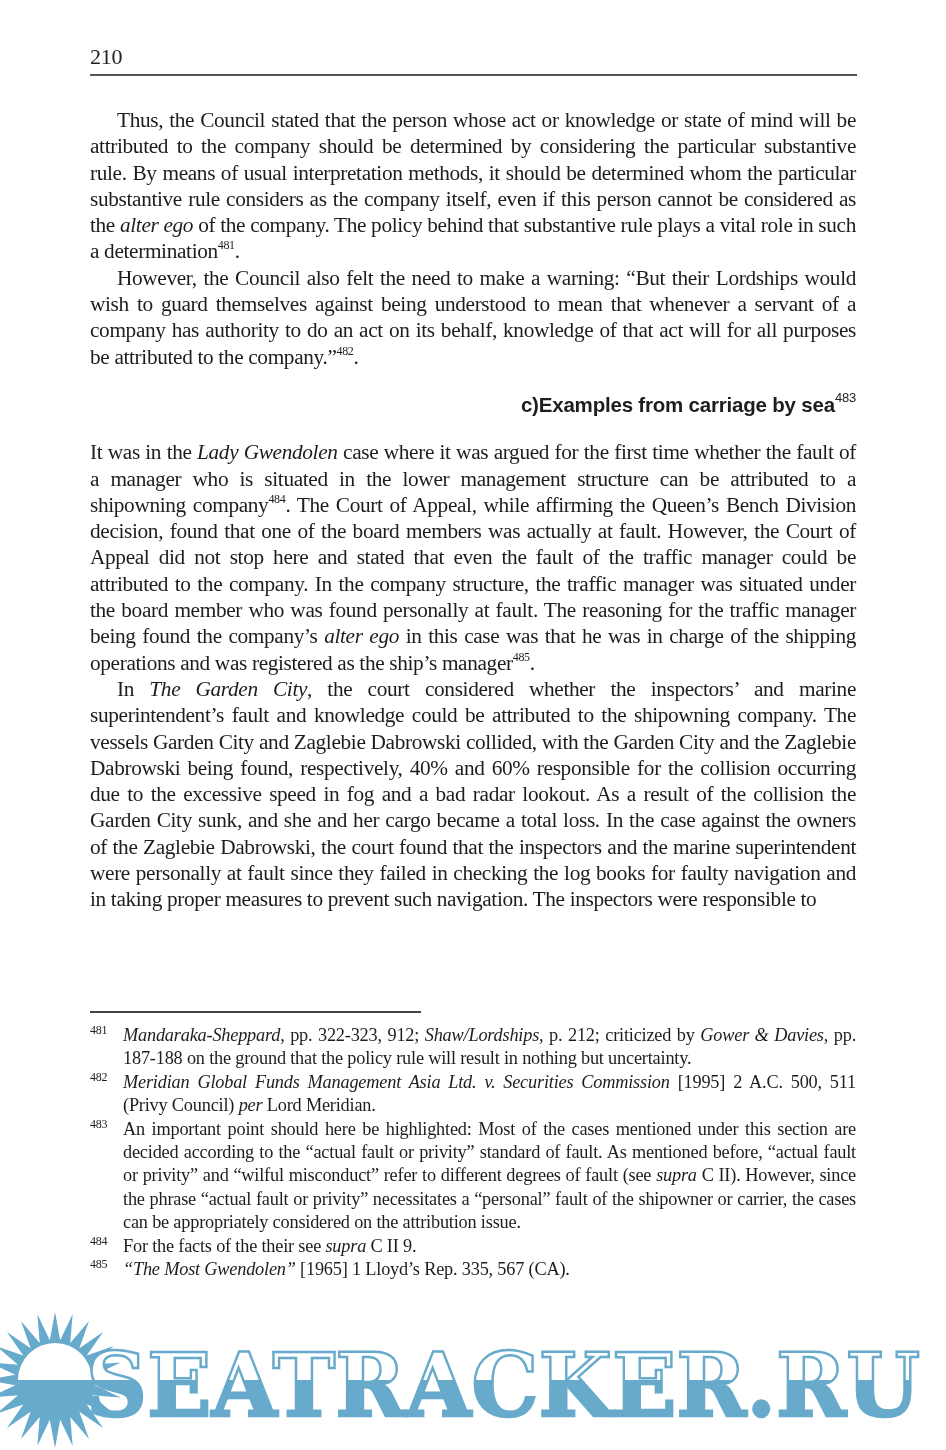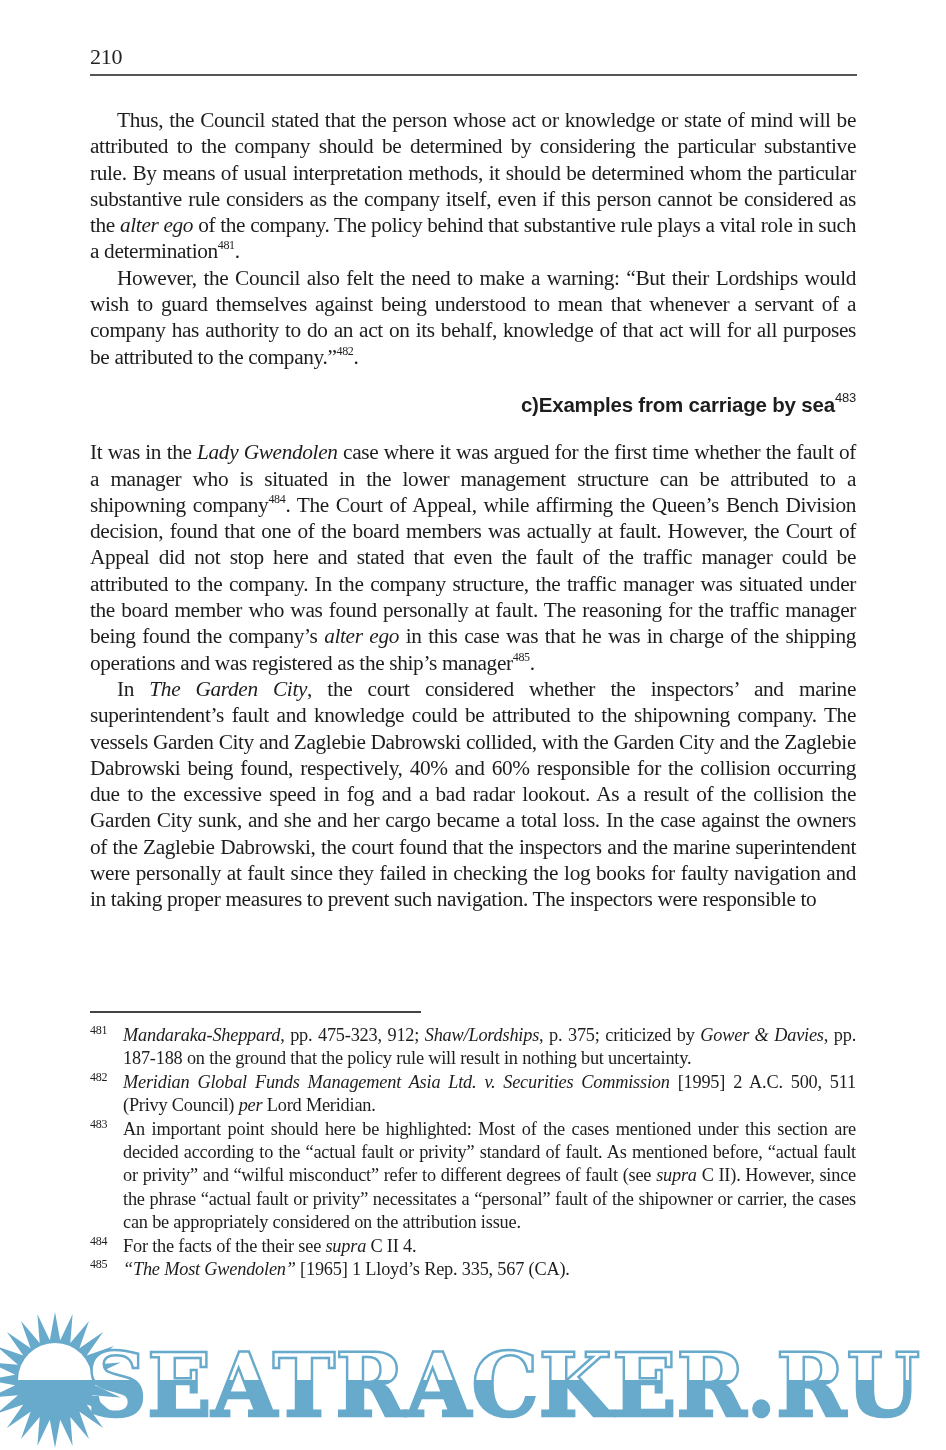--- a/index.html
+++ b/index.html
@@ -56,30 +56,30 @@
 
     <p><span>It was in the </span><i>Lady Gwendolen</i><span> case where it was argued for the first time whether the fault of a manager who is situated in the lower management structure can be attributed to a shipowning company</span><sup>484</sup><span>. The Court of Appeal, while affirming the Queen’s Bench Division decision, found that one of the board members was actually at fault. However, the Court of Appeal did not stop here and stated that even the fault of the traffic manager could be attributed to the company. In the company structure, the traffic manager was situated under the board member who was found personally at fault. The reasoning for the traffic manager being found the company’s </span><i>alter ego</i><span> in this case was that he was in charge of the shipping operations and was registered as the ship’s manager</span><sup>485</sup><span>.</span></p>
 
     <p class="indent"><span>In </span><i>The Garden City</i><span>, the court considered whether the inspectors’ and marine superintendent’s fault and knowledge could be attributed to the shipowning company. The vessels Garden City and Zaglebie Dabrowski collided, with the Garden City and the Zaglebie Dabrowski being found, respectively, 40% and 60% responsible for the collision occurring due to the excessive speed in fog and a bad radar lookout. As a result of the collision the Garden City sunk, and she and her cargo became a total loss. In the case against the owners of the Zaglebie Dabrowski, the court found that the inspectors and the marine superintendent were personally at fault since they failed in checking the log books for faulty navigation and in taking proper measures to prevent such navigation. The inspectors were responsible to</span></p>
   </div>
 
   <div class="fn-rule"></div>
 
   <div class="footnotes">
     <div class="fn">
-      <span class="fnnum">481</span><i>Mandaraka-Sheppard</i><span>, pp. 475-323, 912; </span><i>Shaw/Lordships</i><span>, p. 375; criticized by </span><i>Gower &amp; Davies</i><span>, pp. 187-188 on the ground that the policy rule will result in nothing but uncertainty.</span>
+      <span class="fnnum">481</span><i>Mandaraka-Sheppard</i><span>, pp. 322-323, 912; </span><i>Shaw/Lordships</i><span>, p. 212; criticized by </span><i>Gower &amp; Davies</i><span>, pp. 187-188 on the ground that the policy rule will result in nothing but uncertainty.</span>
     </div>
     <div class="fn">
       <span class="fnnum">482</span><i>Meridian Global Funds Management Asia Ltd. v. Securities Commission</i><span> [1995] 2 A.C. 500, 511 (Privy Council) </span><i>per</i><span> Lord Meridian.</span>
     </div>
     <div class="fn">
       <span class="fnnum">483</span><span>An important point should here be highlighted: Most of the cases mentioned under this section are decided according to the “actual fault or privity” standard of fault. As mentioned before, “actual fault or privity” and “wilful misconduct” refer to different degrees of fault (see </span><i>supra</i><span> C II). However, since the phrase “actual fault or privity” necessitates a “personal” fault of the shipowner or carrier, the cases can be appropriately considered on the attribution issue.</span>
     </div>
     <div class="fn">
-      <span class="fnnum">484</span><span>For the facts of the their see </span><i>supra</i><span> C II 4.</span>
+      <span class="fnnum">484</span><span>For the facts of the their see </span><i>supra</i><span> C II 9.</span>
     </div>
     <div class="fn">
       <span class="fnnum">485</span><i>“The Most Gwendolen”</i><span> [1965] 1 Lloyd’s Rep. 335, 567 (CA).</span>
     </div>
   </div>
 
   <svg class="watermark" viewBox="0 0 946 140" width="946" height="140">
     <defs>
       <clipPath id="bottomHalf">
           <rect x="0" y="70" width="946" height="70"></rect>

